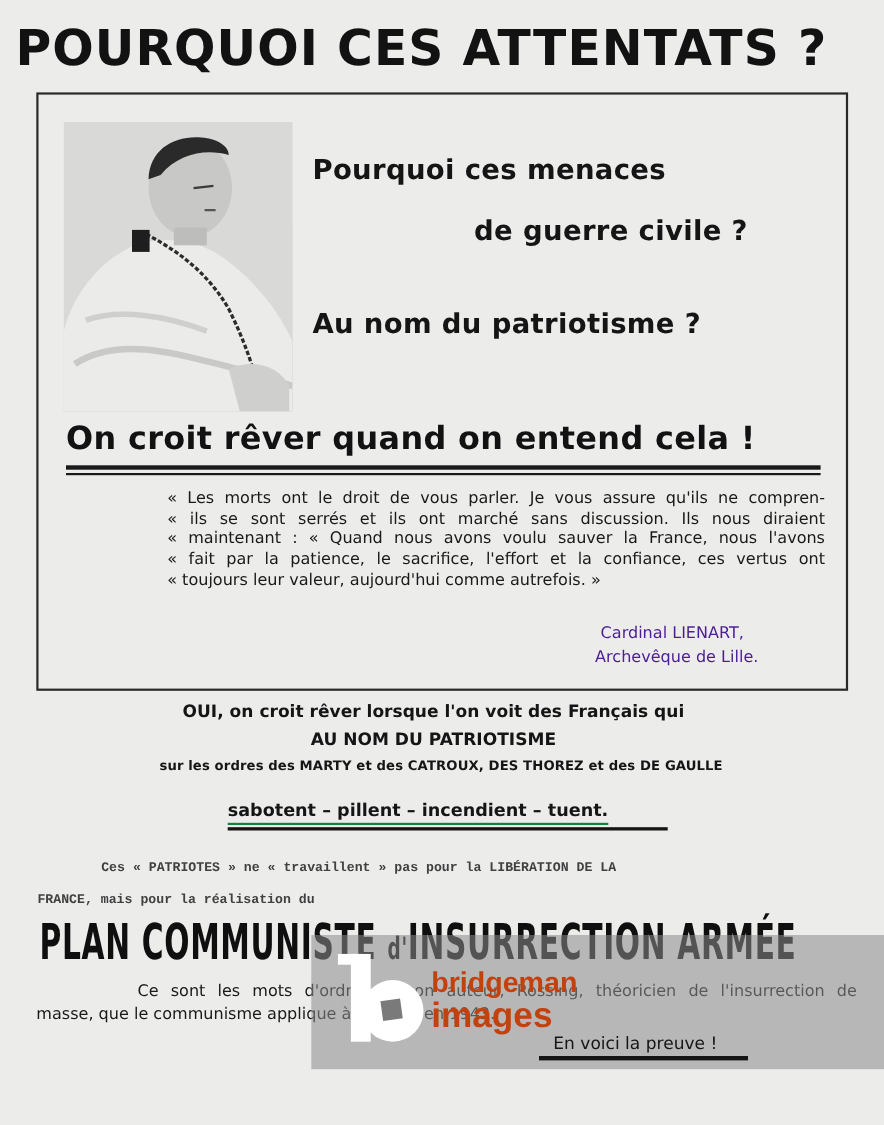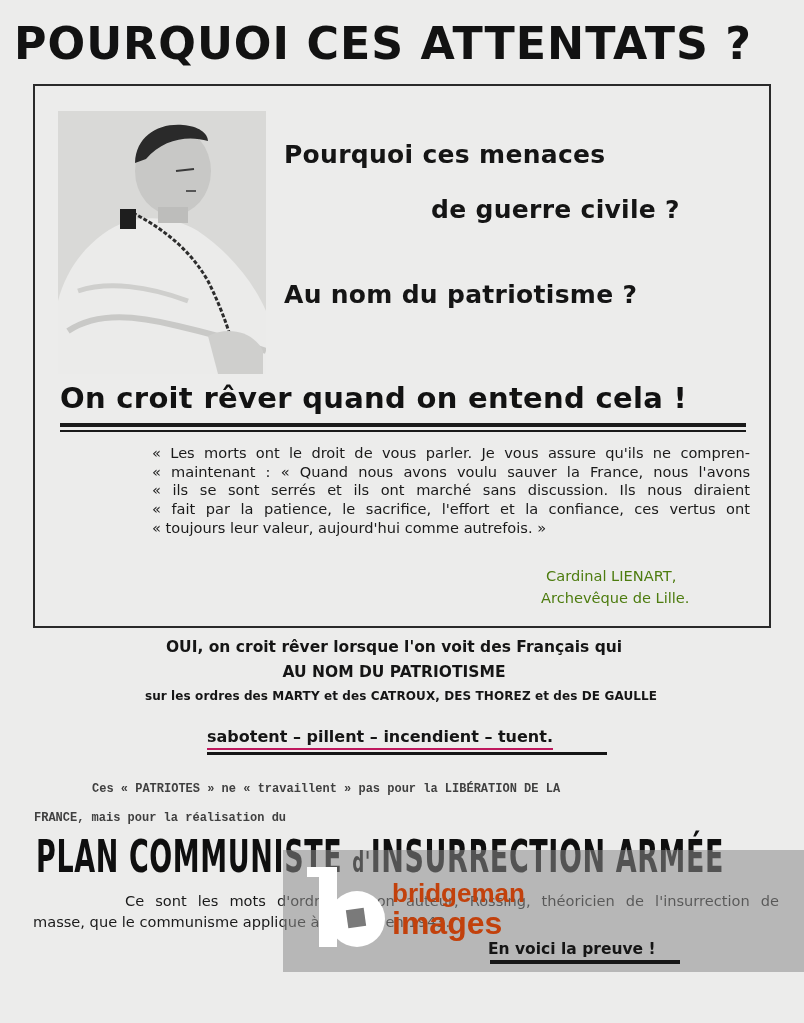--- a/index.html
+++ b/index.html
@@ -50,38 +50,38 @@
 
   .quote {
     position: absolute; left: 152px; top: 444px; width: 598px;
     font-size: 14.6px; line-height: 18.7px; color: #1a1a1a; text-align: justify;
   }
   .quote .ln { display: block; white-space: nowrap; text-align-last: justify; }
   .quote .ln.last { text-align-last: left; }
 
   .sig {
     position: absolute; left: 541px; top: 565px; font-size: 14.6px; line-height: 22px;
-    color: #4d7c0f; white-space: nowrap;
+    color: #4c1d95; white-space: nowrap;
   }
   .sig .a { display: block; padding-left: 5px; }
 
   .center-line {
     position: absolute; left: 0; width: 804px; text-align: center; white-space: nowrap;
     font-weight: bold; font-size: 15.5px; color: #151515;
   }
   .c1 { top: 638px; left: -8px; }
   .c2 { top: 663px; left: -8px; }
   .c3 { top: 689px; left: 28px; width: 746px; font-size: 12px; letter-spacing: 0.1px; text-align: center; }
 
   .verbs-wrap {
     position: absolute; left: 207px; top: 727px; width: 400px;
   }
   .verbs {
     font-weight: bold; font-size: 16px; white-space: nowrap; color: #151515;
-    display: inline-block; padding-bottom: 2px; border-bottom: 2px solid #be185d;
+    display: inline-block; padding-bottom: 2px; border-bottom: 2px solid #15803d;
   }
   .verbs-rule2 { width: 400px; height: 3px; background: #151515; margin-top: 2px; }
 
   .patriotes {
     position: absolute; left: 34px; top: 775px; width: 744px; font-weight: bold;
     font-size: 12px; line-height: 29px; color: #404040; font-family: Liberation Mono, monospace;
   }
   .patriotes .ln1 { display: block; white-space: nowrap; padding-left: 58px; }
   .patriotes .ln2 { display: block; white-space: nowrap; }
 
@@ -108,21 +108,21 @@
     position: absolute; left: 307px; top: 867px; width: 80px; height: 82px;
   }
   .wm-text {
     position: absolute; left: 392px; top: 878px; color: #c2410c; font-weight: bold;
     font-size: 26px; line-height: 30px; font-family: "Liberation Sans", sans-serif;
   }
   .wm-text span { display: block; }
   .wm-text .l2 { font-size: 32px; }
 
   .preuve {
-    position: absolute; left: 488px; top: 940px; font-weight: bold; font-size: 15.5px;
+    position: absolute; left: 503px; top: 940px; font-weight: normal; font-size: 15.5px;
     white-space: nowrap; color: #151515;
   }
   .preuve-rule { position: absolute; left: 490px; top: 960px; width: 190px; height: 4px; background: #151515; }
 </style>
 </head>
 <body>
 
 <div class="page">
 
   <div class="main-title">POURQUOI CES ATTENTATS ?</div>
@@ -153,22 +153,22 @@
 
   <div class="q-line q1">Pourquoi ces menaces</div>
   <div class="q-line q2">de guerre civile ?</div>
   <div class="q-line q3">Au nom du patriotisme ?</div>
 
   <div class="reve-heading">On croit rêver quand on entend cela !</div>
   <div class="double-rule"></div>
 
   <div class="quote">
     <span class="ln">« Les morts ont le droit de vous parler. Je vous assure qu'ils ne compren-</span>
+    <span class="ln">« ils se sont serrés et ils ont marché sans discussion. Ils nous diraient</span>
     <span class="ln">« maintenant : « Quand nous avons voulu sauver la France, nous l'avons</span>
-    <span class="ln">« ils se sont serrés et ils ont marché sans discussion. Ils nous diraient</span>
     <span class="ln">« fait par la patience, le sacrifice, l'effort et la confiance, ces vertus ont</span>
     <span class="ln last">« toujours leur valeur, aujourd'hui comme autrefois. »</span>
   </div>
 
   <div class="sig">
     <span class="a">Cardinal LIENART,</span>
     <span>Archevêque de Lille.</span>
   </div>
 
   <div class="center-line c1">OUI, on croit rêver lorsque l'on voit des Français qui</div>

